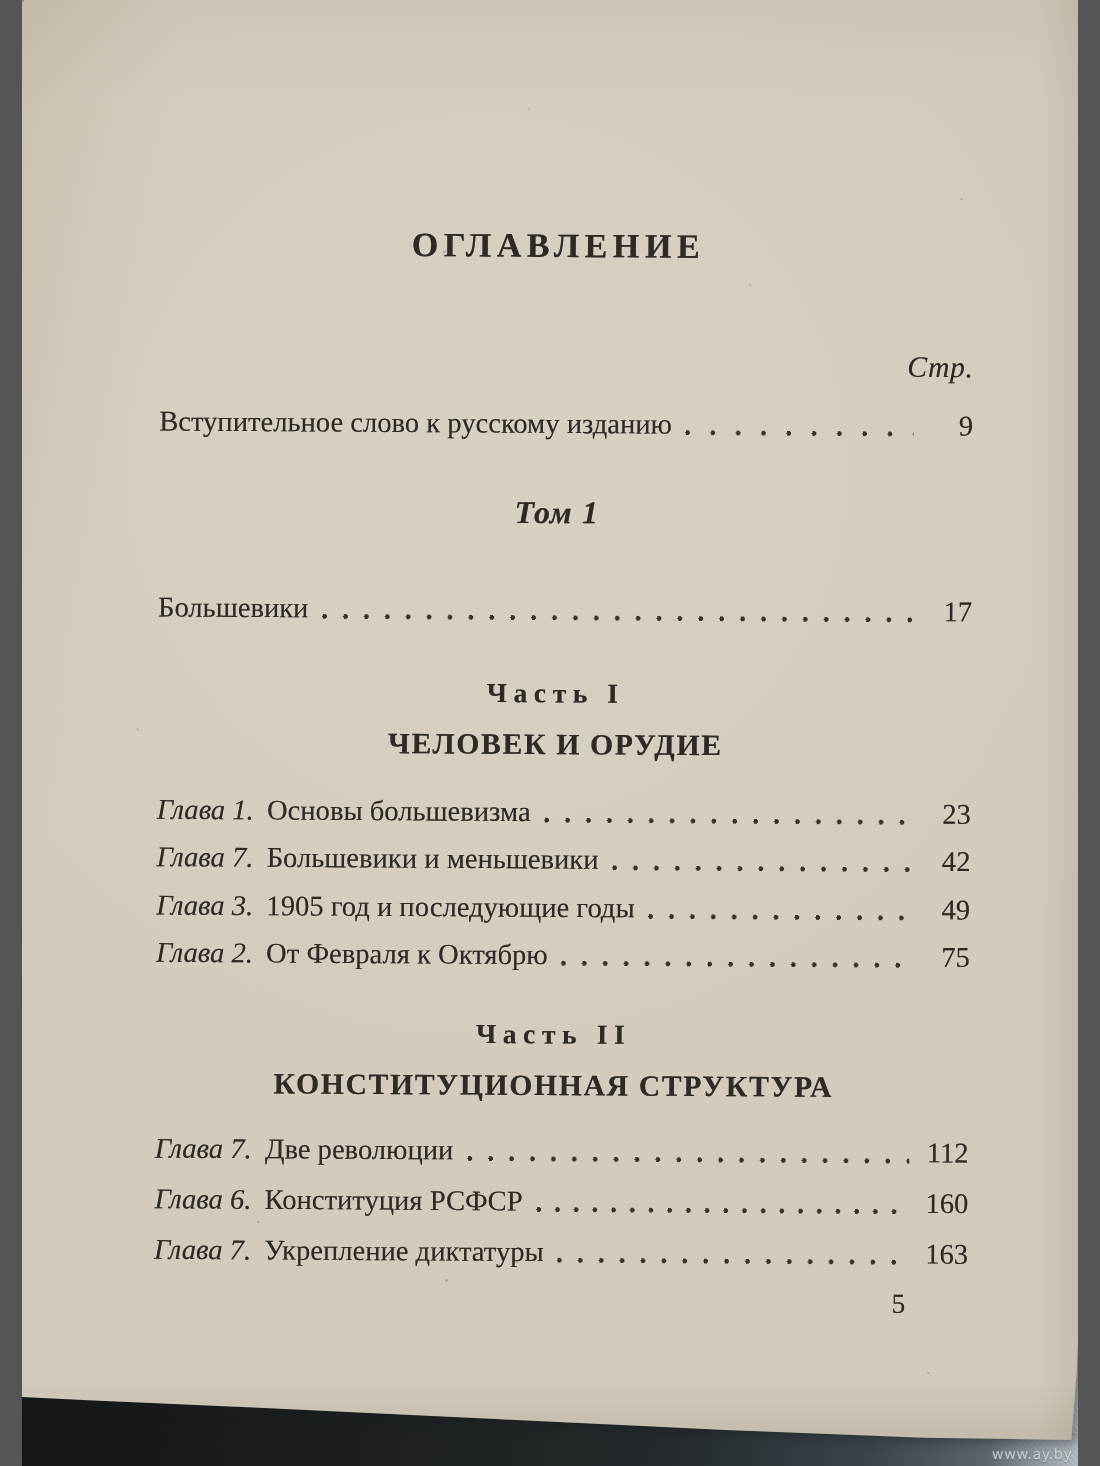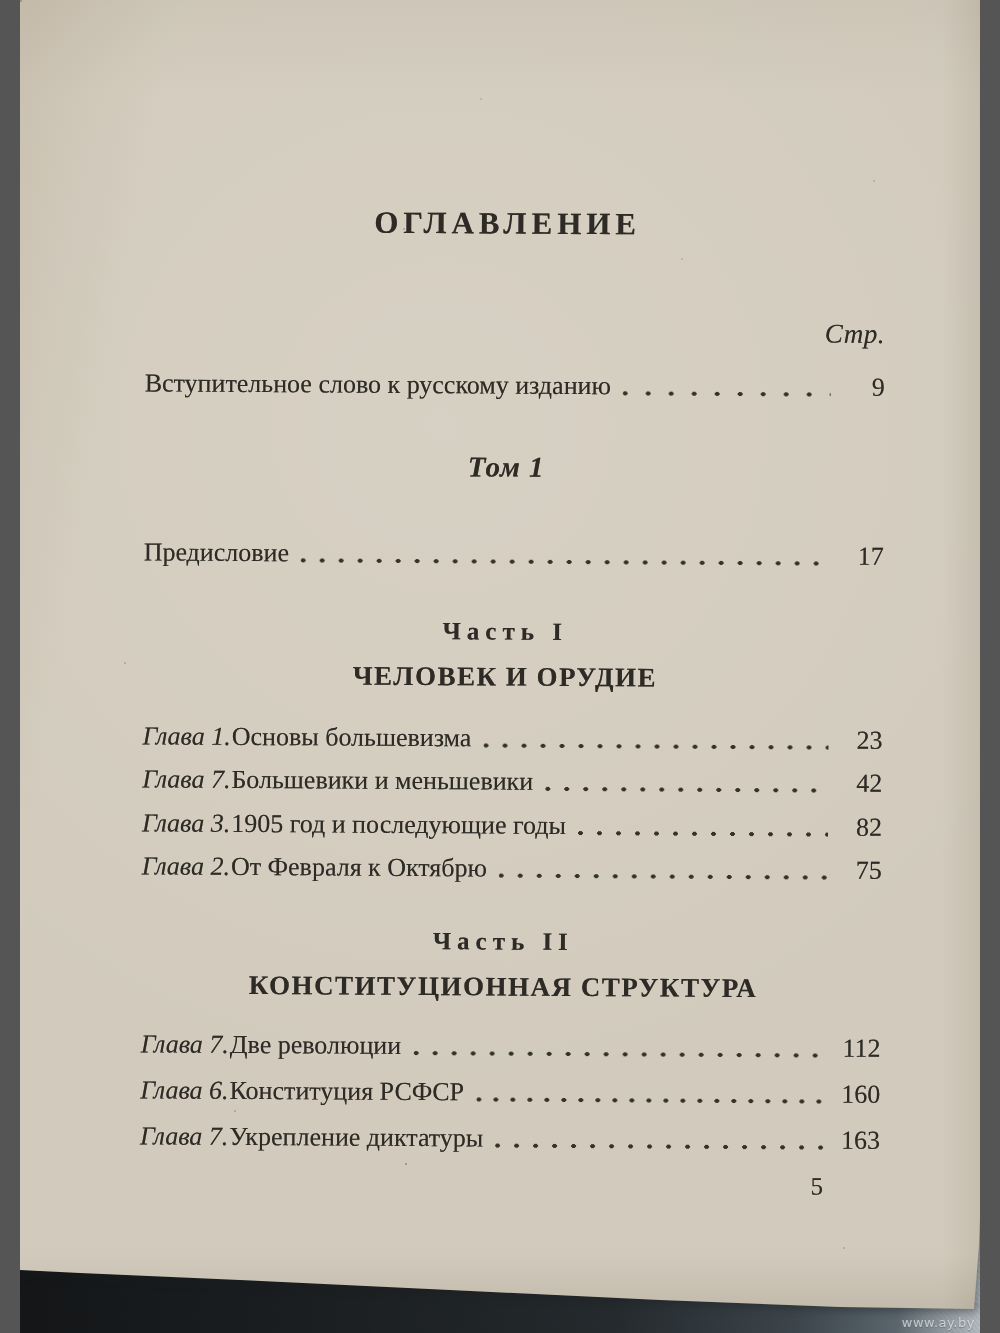--- a/index.html
+++ b/index.html
@@ -76,21 +76,21 @@
     text-shadow:0 0 0.5px rgba(46,43,38,0.55);
   }
   .center-line{position:absolute; left:0; width:970px; text-align:center;}
   .doc-title{font-weight:bold; font-size:31px; letter-spacing:5px;}
   .volume-label{font-weight:bold; font-style:italic; font-size:29px; letter-spacing:1px;}
   .part-label{font-weight:bold; font-size:25px; letter-spacing:6px;}
   .part-title{font-weight:bold; font-size:27px; letter-spacing:1.5px;}
   .col-header{position:absolute; left:123px; width:740px; text-align:right;
               font-style:italic; font-size:27px; letter-spacing:0.5px;}
   .toc-row{position:absolute; left:123px; width:740px; display:flex; align-items:baseline;}
-  .toc-row .prefix{font-style:italic; margin-right:1px; white-space:nowrap;}
+  .toc-row .prefix{font-style:italic; margin-right:12px; white-space:nowrap;}
   .toc-row .title{white-space:nowrap;}
   .dots{
     flex:1 1 auto; height:6px; align-self:flex-end;
     margin:0 6px 5px 12px;
     background-image:radial-gradient(circle 2.2px at 2.6px 3px, #35312b 99%, rgba(53,49,43,0) 100%);
     background-size:19px 6px; background-repeat:repeat-x; background-position:left center;
     min-width:30px;
   }
   .pagenum{min-width:48px; text-align:right; white-space:nowrap;}
   .folio{position:absolute; left:740px; width:120px; text-align:center; font-size:25px;}
@@ -124,21 +124,21 @@
 
     <div class="toc-row" style="top:370px">
       <span class="title">Вступительное слово к русскому изданию</span>
       <span class="dots" style="background-size:23px 6px"></span>
       <span class="pagenum">9</span>
     </div>
 
     <div class="center-line volume-label" style="top:450px">Том 1</div>
 
     <div class="toc-row" style="top:539px">
-      <span class="title">Предисловие</span>
+      <span class="title">Большевики</span>
       <span class="dots"></span>
       <span class="pagenum">17</span>
     </div>
 
     <div class="center-line part-label" style="top:617px">Часть I</div>
     <div class="center-line part-title" style="top:661px">ЧЕЛОВЕК И ОРУДИЕ</div>
 
     <div class="toc-row" style="top:723px">
       <span class="prefix">Глава 1.</span>
       <span class="title">Основы большевизма</span>
@@ -150,21 +150,21 @@
       <span class="prefix">Глава 7.</span>
       <span class="title">Большевики и меньшевики</span>
       <span class="dots"></span>
       <span class="pagenum">42</span>
     </div>
 
     <div class="toc-row" style="top:810px">
       <span class="prefix">Глава 3.</span>
       <span class="title">1905 год и последующие годы</span>
       <span class="dots"></span>
-      <span class="pagenum">82</span>
+      <span class="pagenum">49</span>
     </div>
 
     <div class="toc-row" style="top:853px">
       <span class="prefix">Глава 2.</span>
       <span class="title">От Февраля к Октябрю</span>
       <span class="dots"></span>
       <span class="pagenum">75</span>
     </div>
 
     <div class="center-line part-label" style="top:927px">Часть II</div>

